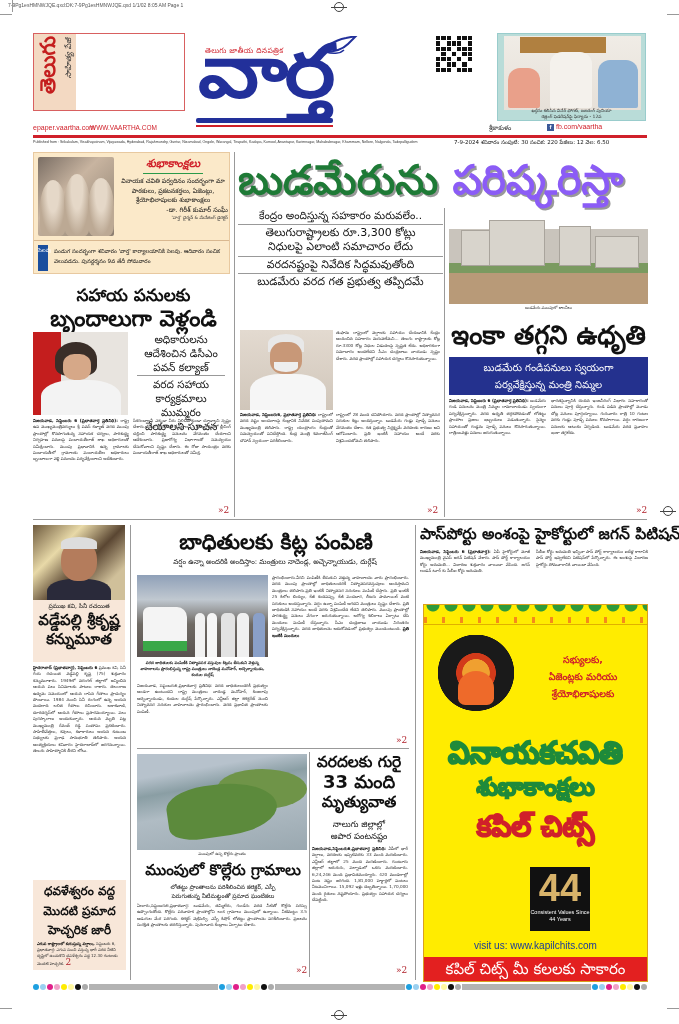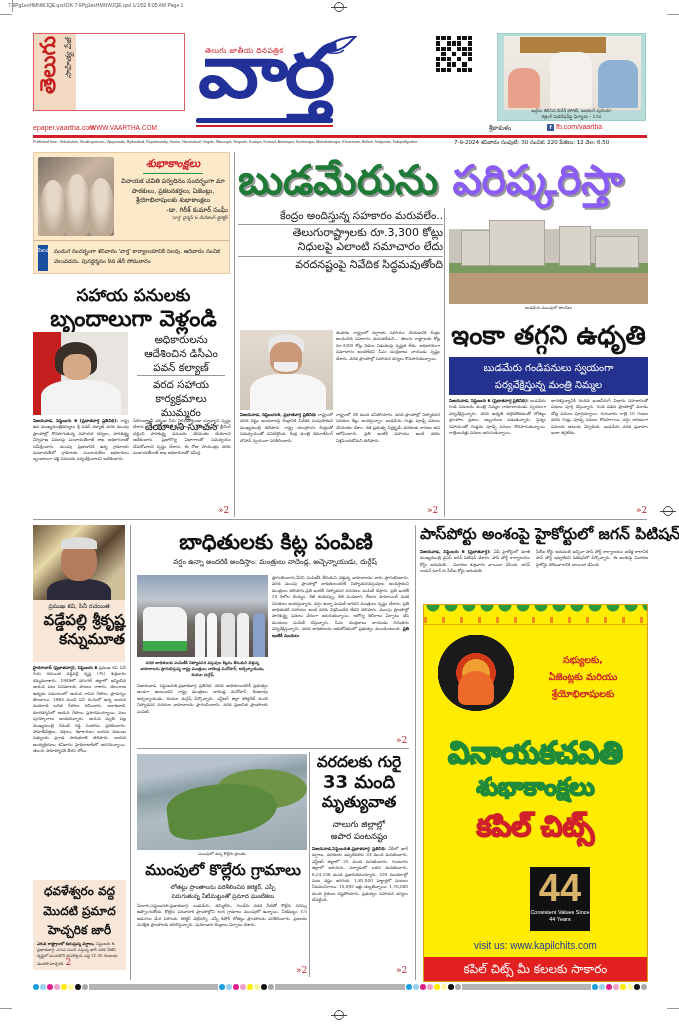--- a/index.html
+++ b/index.html
@@ -67,21 +67,21 @@
   .photo-pawan .shirt { position: absolute; left: 8px; top: 48px; width: 80px; height: 40px; background: #f3f3f3; border-radius: 40% 40% 0 0; }
   .deck-pawan { left: 131px; top: 332px; width: 100px; text-align: center; font-size: 10.5px; line-height: 14px; color: #111; }
   .deck-pawan .hr { border-top: 1px solid #999; margin: 1px 6px; }
   .body { font-size: 4.2px; line-height: 6.4px; color: #333; text-align: justify; }
   .body b { color: #000; }
   .more { font-size: 9px; color: #b0202a; font-family: "DejaVu Serif", serif; }
 
   .mainhead { left: 238px; top: 155px; width: 410px; height: 50px; font-size: 41px; font-weight: bold; line-height: 50px; white-space: nowrap; text-shadow: 2px 2px 0 #999; }
   .mainhead .g { color: #1e7a36; font-family: Liberation Mono, monospace; }
   .mainhead .r { color: #8b5cf6; }
-  .deck-main { left: 238px; top: 207px; width: 205px; text-align: right; font-size: 11px; line-height: 14.5px; color: #111; }
+  .deck-main { left: 238px; top: 207px; width: 205px; text-align: center; font-size: 11px; line-height: 14.5px; color: #111; }
   .deck-main div { border-bottom: 1px solid #999; padding: 1px 0; }
   .deck-main div:first-child { font-size: 10.5px; }
   .deck-main div:last-child { border-bottom: none; }
   .photo-flood { left: 449px; top: 212px; width: 199px; height: 92px; background: linear-gradient(#ffffff 0 18%, #c9c4bc 18% 55%, #7a9a60 55% 66%, #b89a78 66% 100%); overflow: hidden; }
   .photo-flood span { position: absolute; background: #d8d4cc; border: 1px solid #a9a49c; }
   .cap-flood { left: 449px; top: 305px; width: 199px; text-align: center; font-size: 4px; color: #333; }
 
   .photo-cbn { left: 240px; top: 330px; width: 93px; height: 80px; background: linear-gradient(#e3dad0, #d0c6ba); overflow: hidden; }
   .photo-cbn .hair { position: absolute; left: 28px; top: 4px; width: 36px; height: 18px; background: #e8e8e8; border-radius: 50% 50% 0 0; }
   .photo-cbn .face { position: absolute; left: 30px; top: 12px; width: 32px; height: 32px; background: #c89878; border-radius: 40%; }
@@ -92,21 +92,21 @@
   .blue-deck { left: 449px; top: 357px; width: 199px; height: 38px; background: #24318e; color: #fff; text-align: center; font-size: 10px; line-height: 17px; padding-top: 2px; }
 
   .h-passport { left: 420px; top: 523px; width: 228px; font-size: 15.5px; font-weight: bold; line-height: 22px; color: #111; white-space: nowrap; }
 
   .photo-poet { left: 33px; top: 525px; width: 92px; height: 75px; background: linear-gradient(135deg, #6e5a3e, #e8d9a8 30%, #5a4632 55%, #d0c09a 80%); overflow: hidden; }
   .photo-poet .face { position: absolute; left: 28px; top: 16px; width: 36px; height: 40px; background: #b47c5c; border-radius: 45%; }
   .photo-poet .hair { position: absolute; left: 28px; top: 12px; width: 36px; height: 12px; background: #ddd; border-radius: 50% 50% 0 0; }
   .photo-poet .coat { position: absolute; left: 14px; top: 54px; width: 64px; height: 30px; background: #2a2a3a; border-radius: 40% 40% 0 0; }
   .poet-box { left: 33px; top: 600px; width: 92px; height: 62px; background: #f8e7d9; text-align: center; }
   .poet-box .k { font-size: 6px; color: #111; margin-top: 2px; }
-  .poet-box .n { font-size: 15px; font-weight: bold; line-height: 19px; color: #111; text-align: right; }
+  .poet-box .n { font-size: 15px; font-weight: bold; line-height: 19px; color: #111; }
 
   .h-kits { left: 145px; top: 528px; width: 262px; text-align: center; font-size: 21px; font-weight: bold; line-height: 28px; color: #111; }
   .sub-kits { left: 140px; top: 558px; width: 270px; text-align: center; font-size: 7px; color: #111; }
   .photo-kits { left: 137px; top: 575px; width: 131px; height: 82px; background: linear-gradient(#8fa0b8, #c0c8d0 30%, #6f6a64 60%, #5a5350); overflow: hidden; }
   .photo-kits .van { position: absolute; left: 6px; top: 32px; width: 44px; height: 44px; background: #f4f4f4; border-radius: 6px 10px 2px 2px; }
   .photo-kits .van::after { content:""; position:absolute; left:0; bottom:0; width:100%; height:10px; background:#3aa848; }
   .photo-kits .ppl { position: absolute; top: 38px; width: 10px; height: 44px; background: #f2f2f2; border-radius: 5px 5px 0 0; }
   .cap-kits { left: 137px; top: 660px; width: 131px; text-align: center; font-size: 4px; line-height: 6px; color: #222; font-weight: bold; }
 
   .photo-kolleru { left: 137px; top: 754px; width: 170px; height: 96px; background: linear-gradient(170deg, #b7c2cc 0 20%, #8a9ea4 35%, #b0bcc4 55%, #9aa8b0 100%); overflow: hidden; }
@@ -139,21 +139,21 @@
       radial-gradient(circle at 25% 18%, #d0202a 4px, transparent 5px),
       radial-gradient(circle at 50% 18%, #1a3a9a 4px, transparent 5px),
       radial-gradient(circle at 75% 18%, #d0202a 4px, transparent 5px),
       linear-gradient(90deg, transparent 20%, #d0202a 20% 30%, transparent 30% 45%, #1a3a9a 45% 55%, transparent 55% 70%, #d0202a 70% 80%, transparent 80%); }
   .ad-kapil .kg .n { font-family: "Liberation Sans", sans-serif; font-weight: bold; font-size: 11px; color: #1a3a9a; line-height: 12px; }
   .ad-kapil .kg .g { font-family: "Liberation Sans", sans-serif; font-size: 6.5px; color: #d0202a; letter-spacing: 1px; }
   .ad-kapil .k44 { position: absolute; left: 106px; top: 262px; width: 60px; height: 64px; background: #111; text-align: center; }
   .ad-kapil .k44 .num { font-family: "Liberation Sans", sans-serif; font-size: 38px; font-weight: bold; color: #d8b36a; line-height: 42px; }
   .ad-kapil .k44 .tg { font-family: "Liberation Sans", sans-serif; font-size: 5.5px; color: #fff; line-height: 7px; }
   .ad-kapil .url { position: absolute; left: 0; top: 335px; width: 100%; text-align: center; font-family: "Liberation Sans", sans-serif; font-size: 10px; color: #1a3a9a; }
-  .ad-kapil .foot { position: absolute; left: 0; bottom: 0; width: 100%; height: 24px; background: #e32020; color: #fff; text-align: center; font-size: 12px; line-height: 24px; }
+  .ad-kapil .foot { position: absolute; left: 0; bottom: 0; width: 100%; height: 24px; background: #e32020; color: #fff; text-align: center; font-size: 15px; line-height: 24px; }
 
   
   .colorbar { left: 33px; top: 983px; width: 614px; height: 7px; display: flex; align-items: center; gap: 1px; }
   .dot { width: 6px; height: 6px; border-radius: 50%; }
   .gbar { height: 6px; background: #b3b3b3; flex: 1; }
 </style>
 </head>
 <body>
 
 <div class="abs slug">7-9Pg1esHMNWJQE.qxd:DK:7-9Pg1esHMNWJQE.qxd  1/1/02  8:05 AM  Page 1</div>
@@ -314,20 +314,21 @@
 <div class="abs more" style="left:218px;top:505px;">»<span>2</span></div>
 
 <div class="abs mainhead">
   <span class="g">బుడమేరును</span>
   <span class="r">పరిష్కరిస్తా</span>
 </div>
 <div class="abs deck-main">
   <div>కేంద్రం అందిస్తున్న సహకారం మరువలేం..</div>
   <div><span>తెలుగురాష్ట్రాలకు రూ.3,300 కోట్లు</span><br><span>నిధులపై ఎలాంటి సమాచారం లేదు</span></div>
   <div>వరదనష్టంపై నివేదిక సిద్ధమవుతోంది</div>
+  <div>బుడమేరు వరద గత ప్రభుత్వ తప్పిదమే</div>
 </div>
 <div class="abs photo-flood">
   <span style="left:12px;top:18px;width:30px;height:36px;"></span>
   <span style="left:40px;top:8px;width:56px;height:46px;"></span>
   <span style="left:110px;top:14px;width:32px;height:40px;"></span>
   <span style="left:146px;top:24px;width:44px;height:32px;"></span>
 </div>
 <div class="abs cap-flood">బుడమేరు ముంపులో కాలనీలు</div>
 
 <div class="abs photo-cbn">

